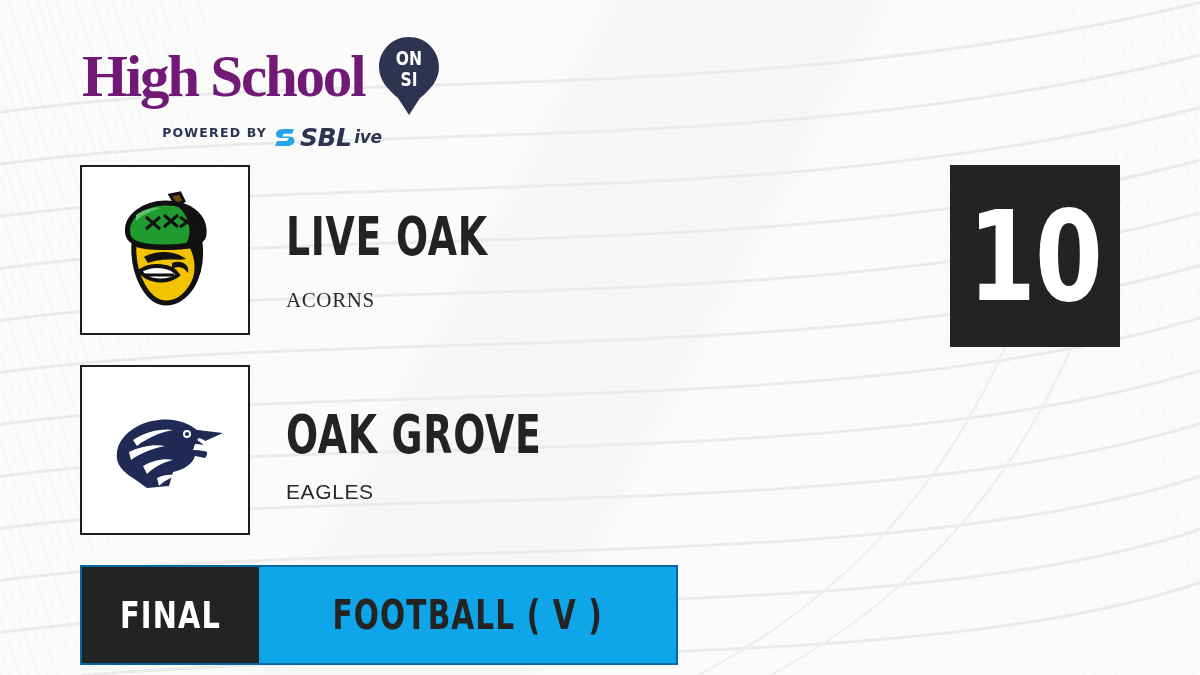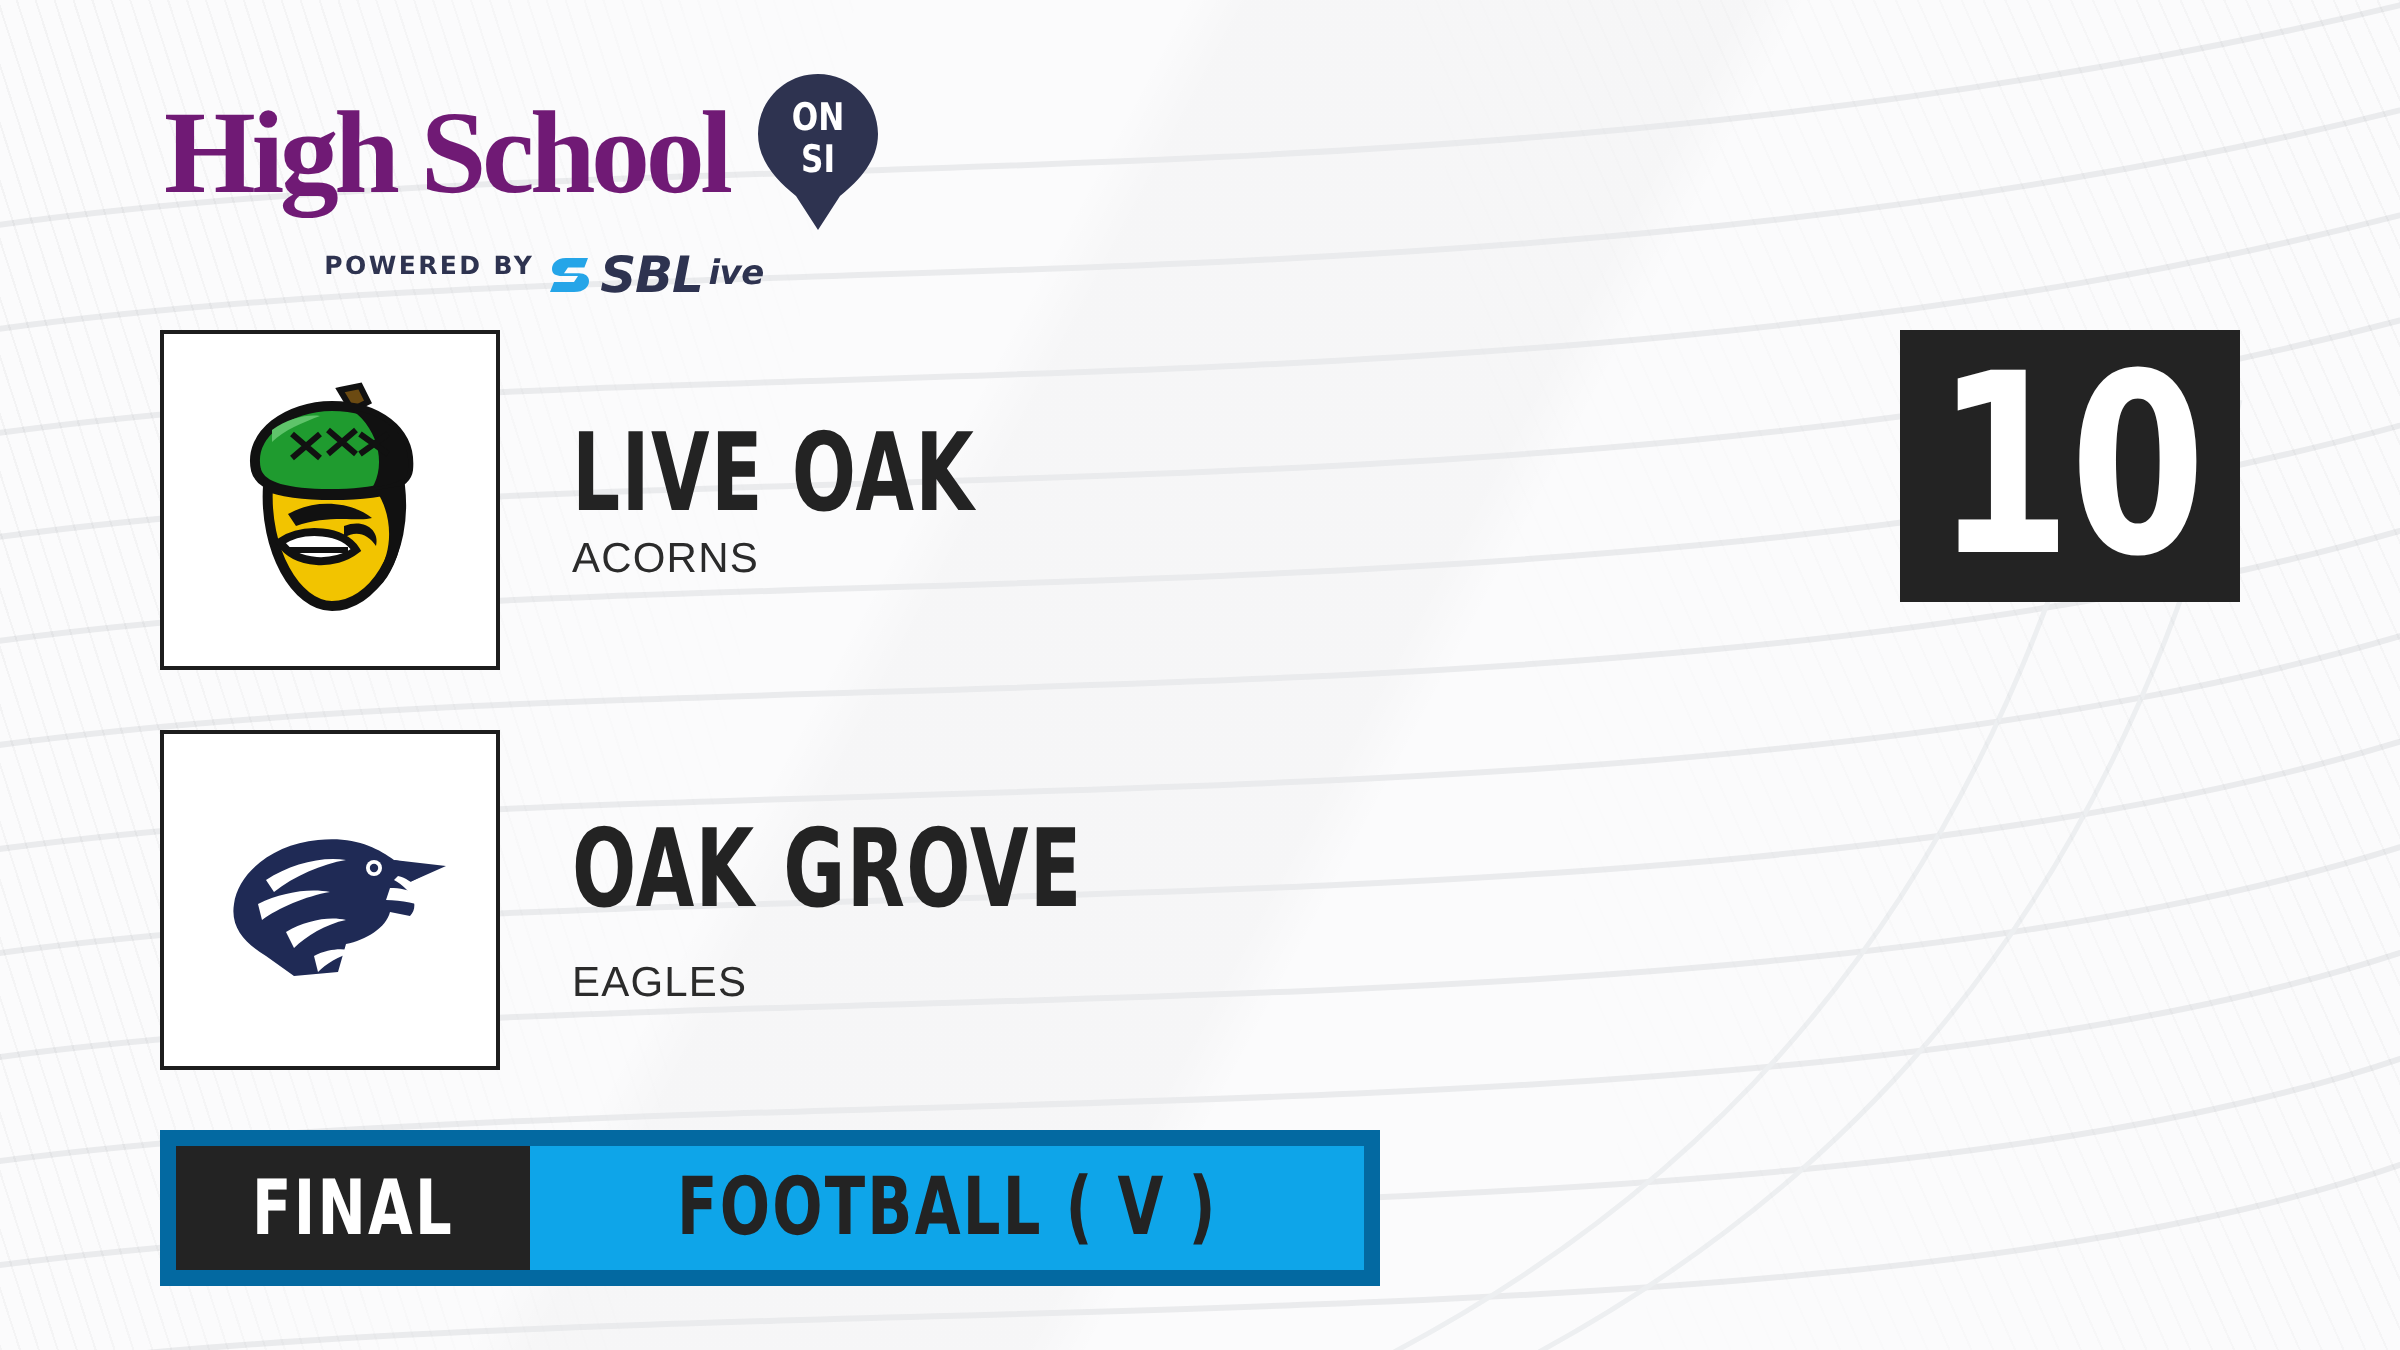--- a/index.html
+++ b/index.html
@@ -93,38 +93,38 @@
   .team-mascot{
     position:absolute;
     font-family:"Liberation Sans", sans-serif;
     font-size:21px; font-weight:400;
     letter-spacing:.6px;
     color:#2b2b2b;
     white-space:nowrap;
   }
   .score-box{
     position:absolute;
-    width:170px; height:136px;
+    width:170px; height:182px;
     background:#232323;
     display:flex; align-items:center; justify-content:center;
   }
   .score-num{
     font-family:"DejaVu Sans", sans-serif;
     font-weight:700;
     font-size:125px;
     color:#ffffff;
     line-height:1;
     transform:scaleX(.78);
     letter-spacing:-1px;
   }
   
   .status-bar{
     position:absolute; left:80px; top:565px;
-    height:78px; display:flex; align-items:stretch;
-    border:8px solid #0369a1;
+    height:100px; display:flex; align-items:stretch;
+    border:2px solid #0369a1;
   }
   .status-final{
     background:#232323; color:#fff;
     display:flex; align-items:center; justify-content:center;
     padding:0 22px;
   }
   .status-final-text{
     font-family:"DejaVu Sans", sans-serif;
     font-weight:700; font-size:38px; line-height:1;
     transform:scaleX(.76); letter-spacing:1.5px;
@@ -211,21 +211,21 @@
         <g stroke="#111" stroke-width="3" fill="none">
           <path d="M36 26 L 50 38 M50 26 L 36 38"></path>
           <path d="M54 24 L 68 36 M68 24 L 54 36"></path>
           <path d="M70 26 L 84 36 M84 26 L 70 36"></path>
         </g>
         <path d="M26 24 C 34 18, 44 16, 50 17 C 42 20, 32 24, 26 30 Z" fill="#5fc46a"></path>
       </g>
     </svg>
   </div>
   <div class="team-name" style="left:286px; top:210px;">LIVE OAK</div>
-  <div class="team-mascot" style="left:286px; top:268px;">ACORNS</div>
+  <div class="team-mascot" style="left:286px; top:288px;font-family:Liberation Serif, serif;">ACORNS</div>
   <div class="score-box" style="left:950px; top:165px;">
     <span class="score-num">10</span>
   </div>
 
   <div class="logo-box" style="left:80px; top:365px;">
     <svg width="124" height="100" viewBox="0 0 124 100">
       <g fill="#1f2a55">
         <path d="M14 52 C 16 36, 34 22, 56 20 C 74 18, 86 24, 94 30 L 116 34 L 100 42 C 104 48, 106 54, 102 58
                  L 92 56 C 90 64, 80 70, 70 72 L 66 86 L 44 88 L 30 78 C 20 72, 12 64, 14 52 Z"></path>
         <path d="M94 30 L 120 33 L 102 41 Z"></path>

